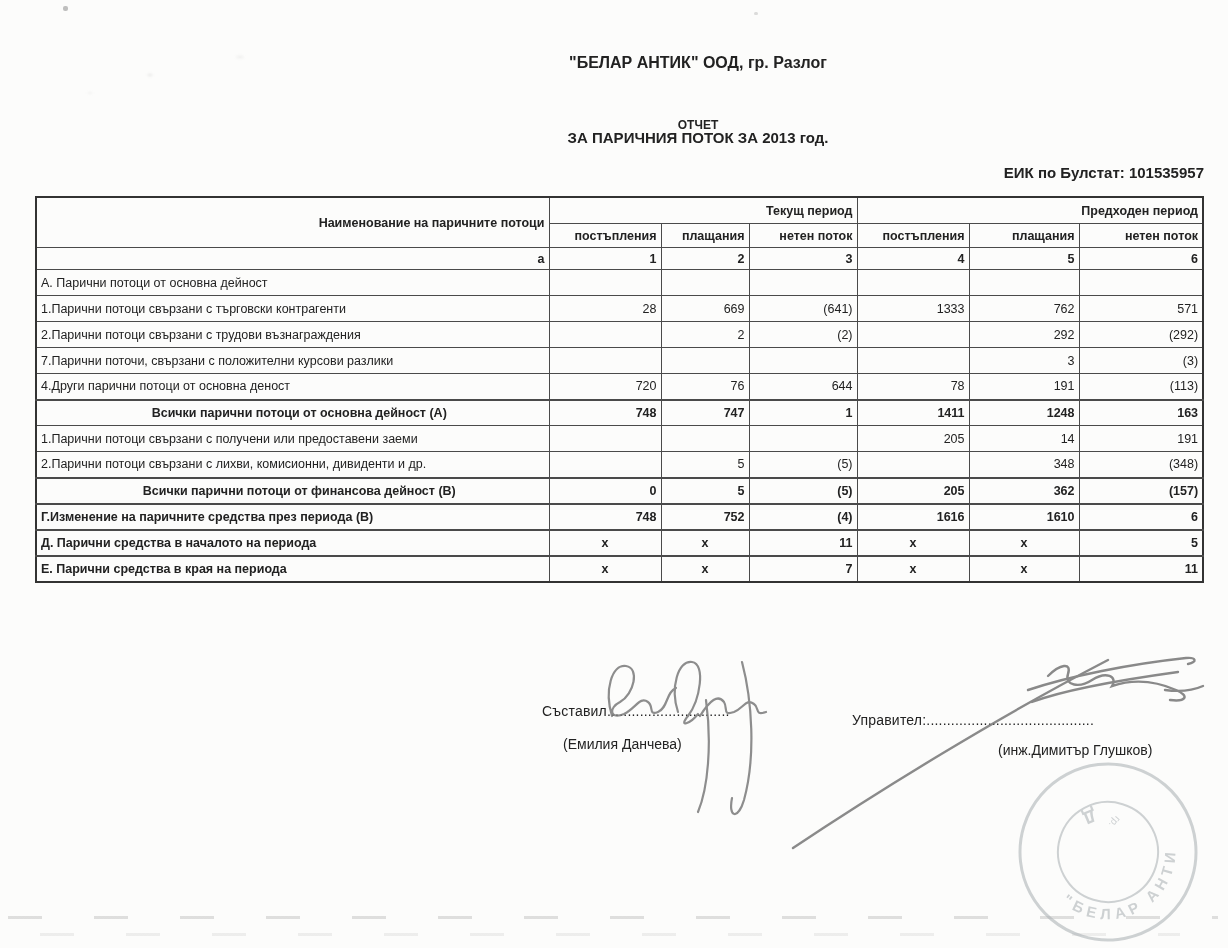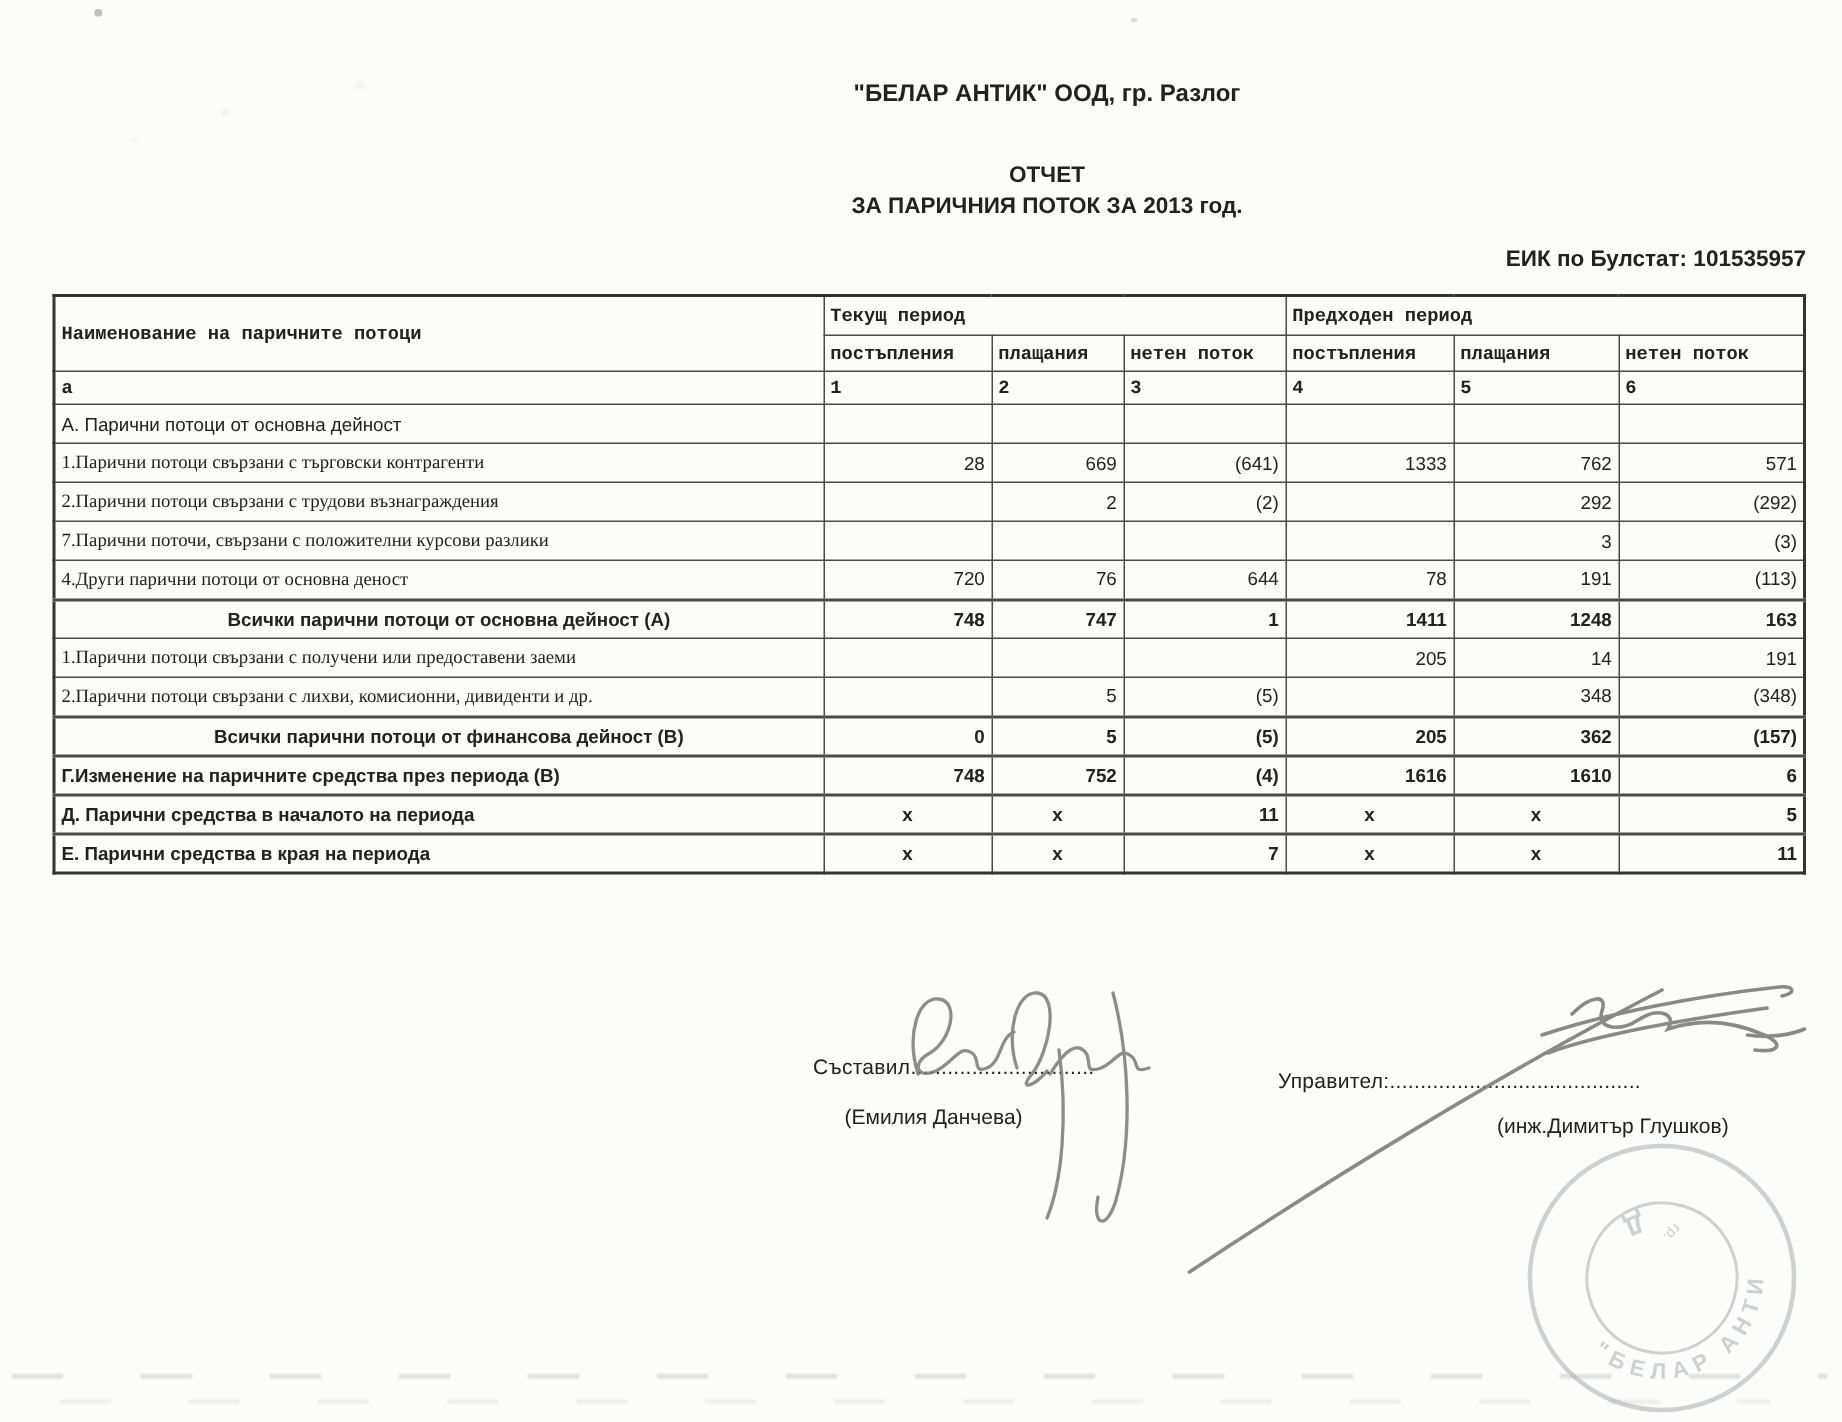--- a/index.html
+++ b/index.html
@@ -19,49 +19,49 @@
     filter:blur(1px);}
   .speck{position:absolute;background:#8d8d8d;border-radius:2px;opacity:.55;}
   .streak{position:absolute;height:3px;
     background:repeating-linear-gradient(90deg, rgba(145,145,145,.28) 0 34px, transparent 34px 86px);
     filter:blur(.7px);}
   .streak.s2{opacity:.5}
 
   
   .head-block{position:absolute;left:168px;width:1060px;text-align:center;}
   .company{top:54px;font-size:16px;font-weight:bold;}
-  .report-title{top:108px;font-size:15px;font-weight:bold;}
+  .report-title{top:118px;font-size:12px;font-weight:bold;}
   .report-subtitle{top:129px;font-size:15px;font-weight:bold;}
   .eik{position:absolute;top:164px;right:24px;font-size:15px;font-weight:bold;text-align:right;padding-left:24px;}
 
   
   table.cashflow{
     position:absolute;left:35px;top:196px;width:1167px;
     border-collapse:collapse;table-layout:fixed;
     font-size:12.5px;
   }
   table.cashflow th, table.cashflow td{
     border:1px solid #4a4a4a;
     padding:0 4px;
     overflow:hidden;white-space:nowrap;
   }
   table.cashflow{border:2px solid #333;}
-  thead th{font-weight:bold;text-align:left;font-family:Liberation Mono, monospace;}
+  thead th{font-weight:bold;text-align:right;}
   tr.hrow1 th{height:25px;}
   tr.hrow2 th{height:23px;}
   tr.hrow3 th{height:21px;font-weight:bold;}
   tbody tr{height:26px;}
   td.lbl{text-align:left;padding-left:6px;}
   td.val{text-align:right;padding-right:9px;}
   td.val.xc{text-align:center;padding-right:4px;font-weight:bold;}
   tr.row-section td{font-weight:normal;}
   tr.row-heavy td{font-weight:bold;border-top-width:2px;}
   tr.row-total td{font-weight:bold;border-top-width:2px;}
   tr.row-total td.lbl{text-align:center;padding-left:17px;}
-  tr.row-normal td.lbl{font-weight:normal;font-family:Liberation Serif, serif;}
+  tr.row-normal td.lbl{font-weight:normal;}
 
   
   .sig-label{position:absolute;font-size:14px;letter-spacing:.2px;}
   .sig-name{position:absolute;font-size:14px;}
   .sig-svg{position:absolute;left:480px;top:630px;width:748px;height:250px;pointer-events:none;}
   .stamp-svg{position:absolute;left:1002px;top:758px;width:212px;height:190px;pointer-events:none;opacity:.55;}
 </style>
 </head>
 <body>
 

